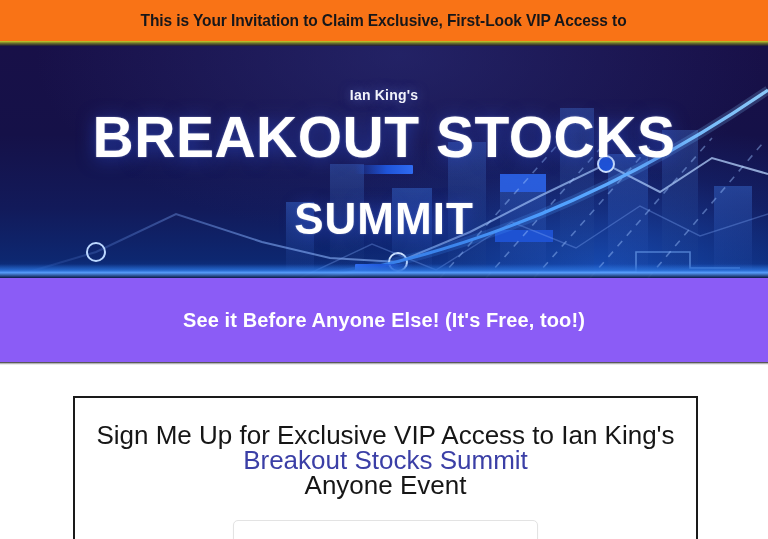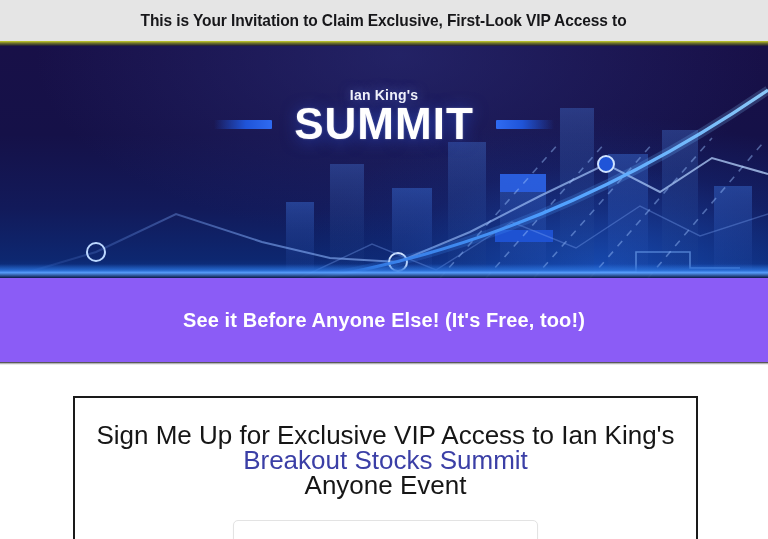--- a/index.html
+++ b/index.html
@@ -8,21 +8,21 @@
     width:768px; height:539px;
     background:#ffffff;
     font-family:"Liberation Sans", sans-serif;
     overflow:hidden;
   }
   .page { position:relative; width:768px; height:539px; }
 
   
   .top-banner {
     position:absolute; left:0; top:0; width:768px; height:41px;
-    background:#e5e5e5;
+    background:#f97316;
     display:flex; align-items:center; justify-content:center;
   }
   .top-banner-text {
     font-family:"Liberation Sans Narrow","Liberation Sans", sans-serif;
     font-weight:bold; font-size:16.5px; color:#17171a;
     letter-spacing:-0.1px; white-space:nowrap;
     transform:scaleX(0.94); transform-origin:center;
   }
   .banner-seam {
     position:absolute; left:0; top:41px; width:768px; height:5px;
@@ -53,21 +53,21 @@
   }
   .hero-title {
     margin-top:4px;
     font-family:"Liberation Sans Narrow","Liberation Sans", sans-serif;
     font-weight:bold; font-size:57px; line-height:60px; color:#ffffff;
     letter-spacing:0.5px; white-space:nowrap;
     text-shadow:0 2px 18px rgba(40,70,190,0.75), 0 0 2px rgba(255,255,255,0.5);
   }
   .hero-sub-row {
     margin-top:-2px;
-    display:flex; align-items:center; justify-content:center; gap:22px;
+    display:flex; align-items:center; justify-content:center; gap:22px;flex-direction:column;
   }
   .hero-sub {
     font-family:"Liberation Sans Narrow","Liberation Sans", sans-serif;
     font-weight:bold; font-size:44px; line-height:46px; color:#ffffff;
     letter-spacing:1px;
     text-shadow:0 2px 16px rgba(40,70,190,0.8), 0 0 2px rgba(255,255,255,0.45);
   }
   .dash { width:58px; height:9px; border-radius:1px; }
   .dash-left  { background:linear-gradient(90deg, rgba(20,30,90,0) 0%, #1f54d8 55%, #2f6bf2 100%); }
   .dash-right { background:linear-gradient(270deg, rgba(20,30,90,0) 0%, #1f54d8 55%, #2f6bf2 100%); }
@@ -189,20 +189,21 @@
         <path d="M120,250 C300,248 520,214 768,44" stroke="url(#arcGrad)" stroke-width="3.2"></path>
       </g>
 
       <g fill="none" stroke="#7fb4ff" stroke-opacity="0.55" stroke-width="1.6">
         <path d="M600,226 L636,226 L636,206 L690,206 L690,222 L740,222"></path>
       </g>
     </svg>
 
     <div class="hero-copy">
       <div class="hero-eyebrow">Ian King's</div>
+      <div class="hero-title">BREAKOUT STOCKS</div>
       <div class="hero-sub-row">
         <span class="dash dash-left"></span>
         <span class="hero-sub">SUMMIT</span>
         <span class="dash dash-right"></span>
       </div>
     </div>
 
     <div class="hero-glow"></div>
   </div>
 

